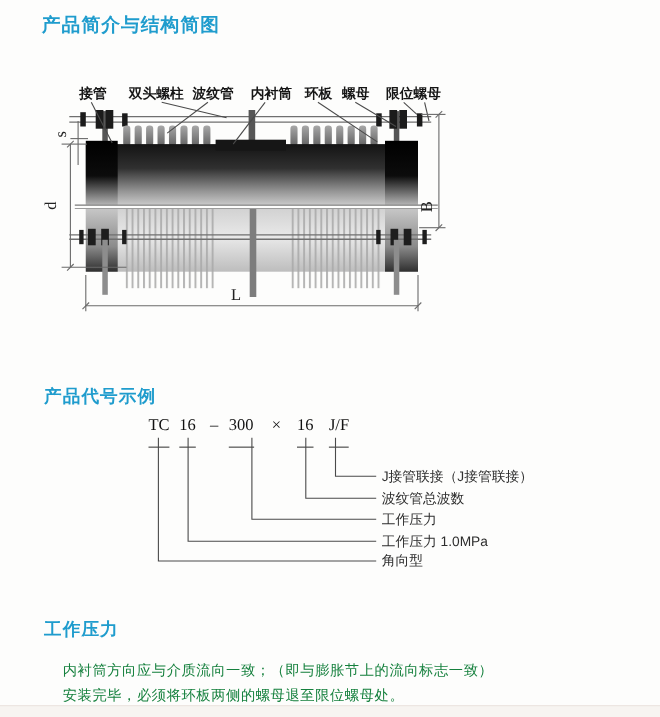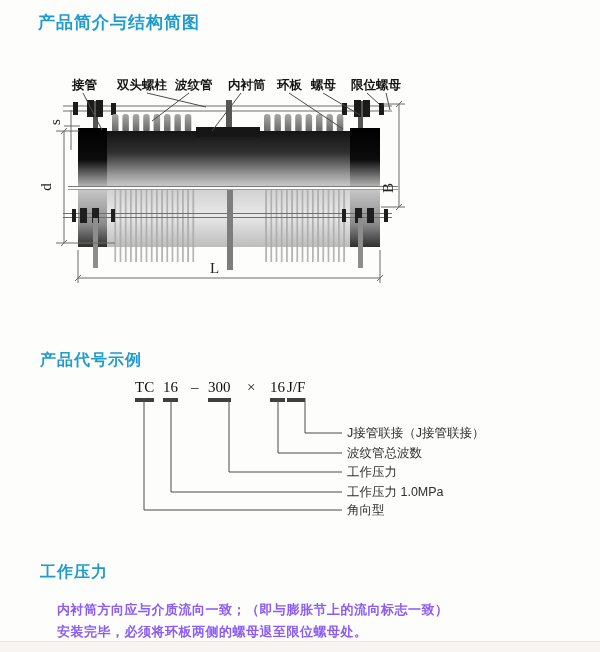--- a/index.html
+++ b/index.html
@@ -28,29 +28,29 @@
   .dimline{stroke:#6a6a6a;stroke-width:1;fill:none;}
   .rodline{stroke:#6f6f6f;stroke-width:1.2;fill:none;}
 
   
   .tok{
     position:absolute;top:379px;
     font-family:"Liberation Serif", serif;
     font-size:15px;color:#111;
     white-space:nowrap;
   }
-  .tok.u{border-bottom:4px solid #404040;padding-bottom:2px;}
+  .tok.u{border-bottom:1px solid #404040;padding-bottom:10px;}
   .callout{
     position:absolute;left:347px;
     font-size:12.5px;font-weight:500;color:#2e2e2e;
     line-height:14px;white-space:nowrap;
   }
   .body-line{
     position:absolute;left:57px;
-    font-size:13px;font-weight:700;color:#8b5cf6;
+    font-size:13px;font-weight:400;color:#15803d;
     letter-spacing:0.5px;white-space:nowrap;
   }
   #footer-strip{
     position:absolute;left:0;bottom:0;width:600px;height:10px;
     background:#f7f4f1;border-top:1px solid #ece5e0;
   }
 </style>
 </head>
 <body>
 
@@ -219,21 +219,21 @@
     <text class="dim-label" x="210" y="273">L</text>
   </g>
 </svg>
 
 <span class="tok u" style="left:135px">TC</span>
 <span class="tok u" style="left:163px">16</span>
 <span class="tok" style="left:191px">–</span>
 <span class="tok u" style="left:208px">300</span>
 <span class="tok" style="left:247px">×</span>
 <span class="tok u" style="left:270px">16</span>
-<span class="tok u" style="left:287px">J/F</span>
+<span class="tok u" style="left:299px">J/F</span>
 
 <svg width="600" height="652" viewBox="0 0 600 652" style="pointer-events:none">
   <path class="leader" d="M305,398 V433 H342"></path>
   <path class="leader" d="M278,398 V453 H342"></path>
   <path class="leader" d="M229,398 V472 H342"></path>
   <path class="leader" d="M171,398 V492 H342"></path>
   <path class="leader" d="M144,398 V510 H342"></path>
 </svg>
 
 <div class="callout" style="top:426px">J接管联接（J接管联接）</div>

